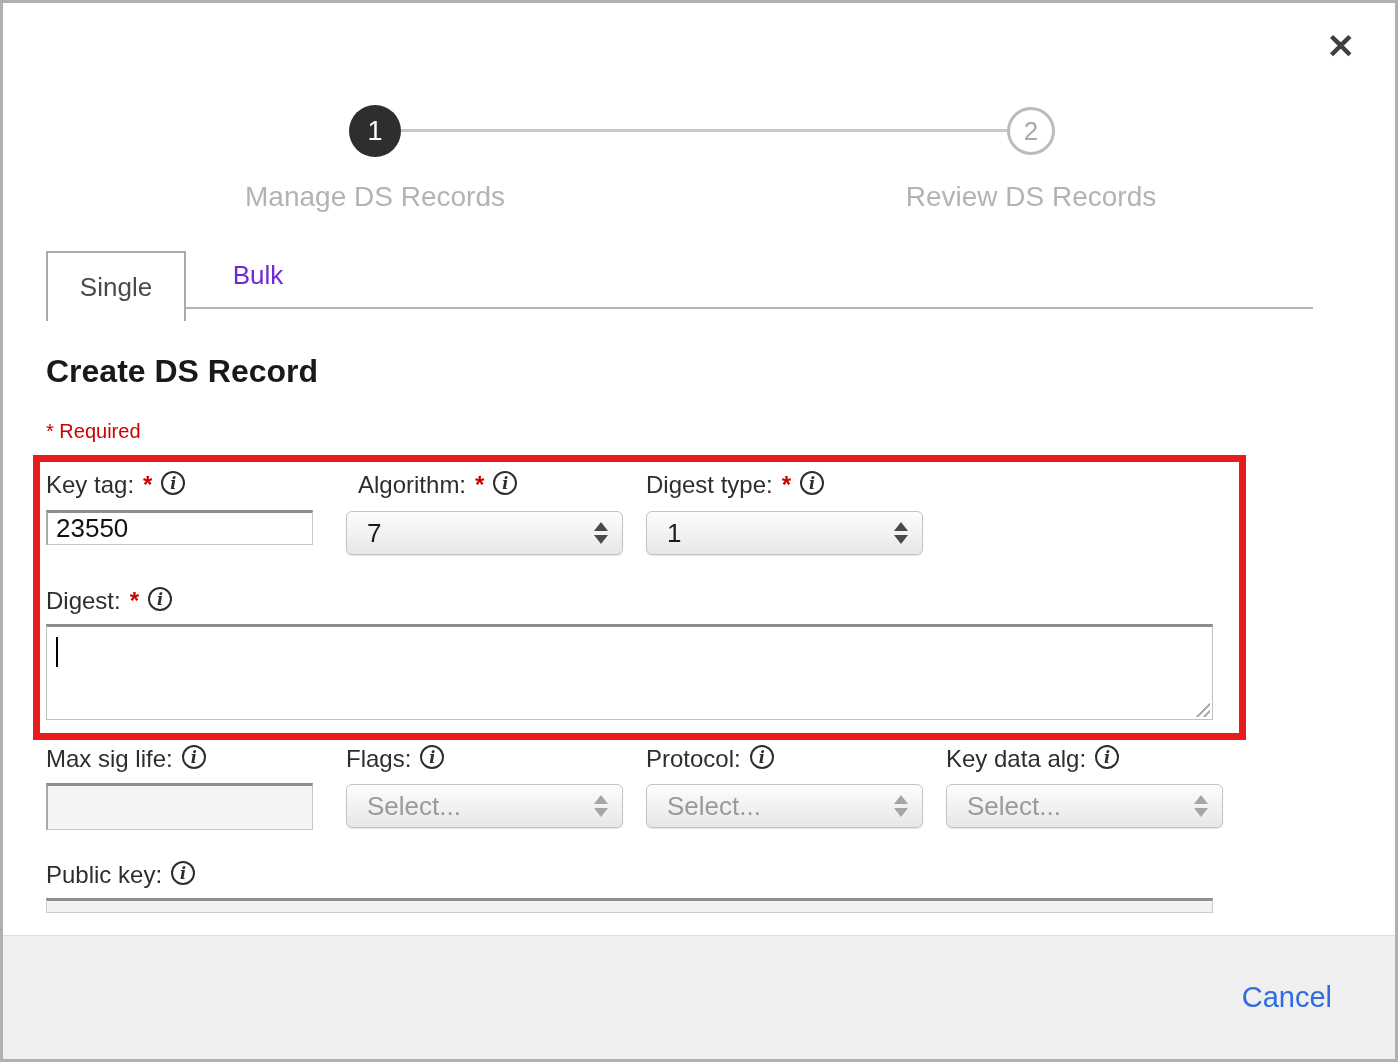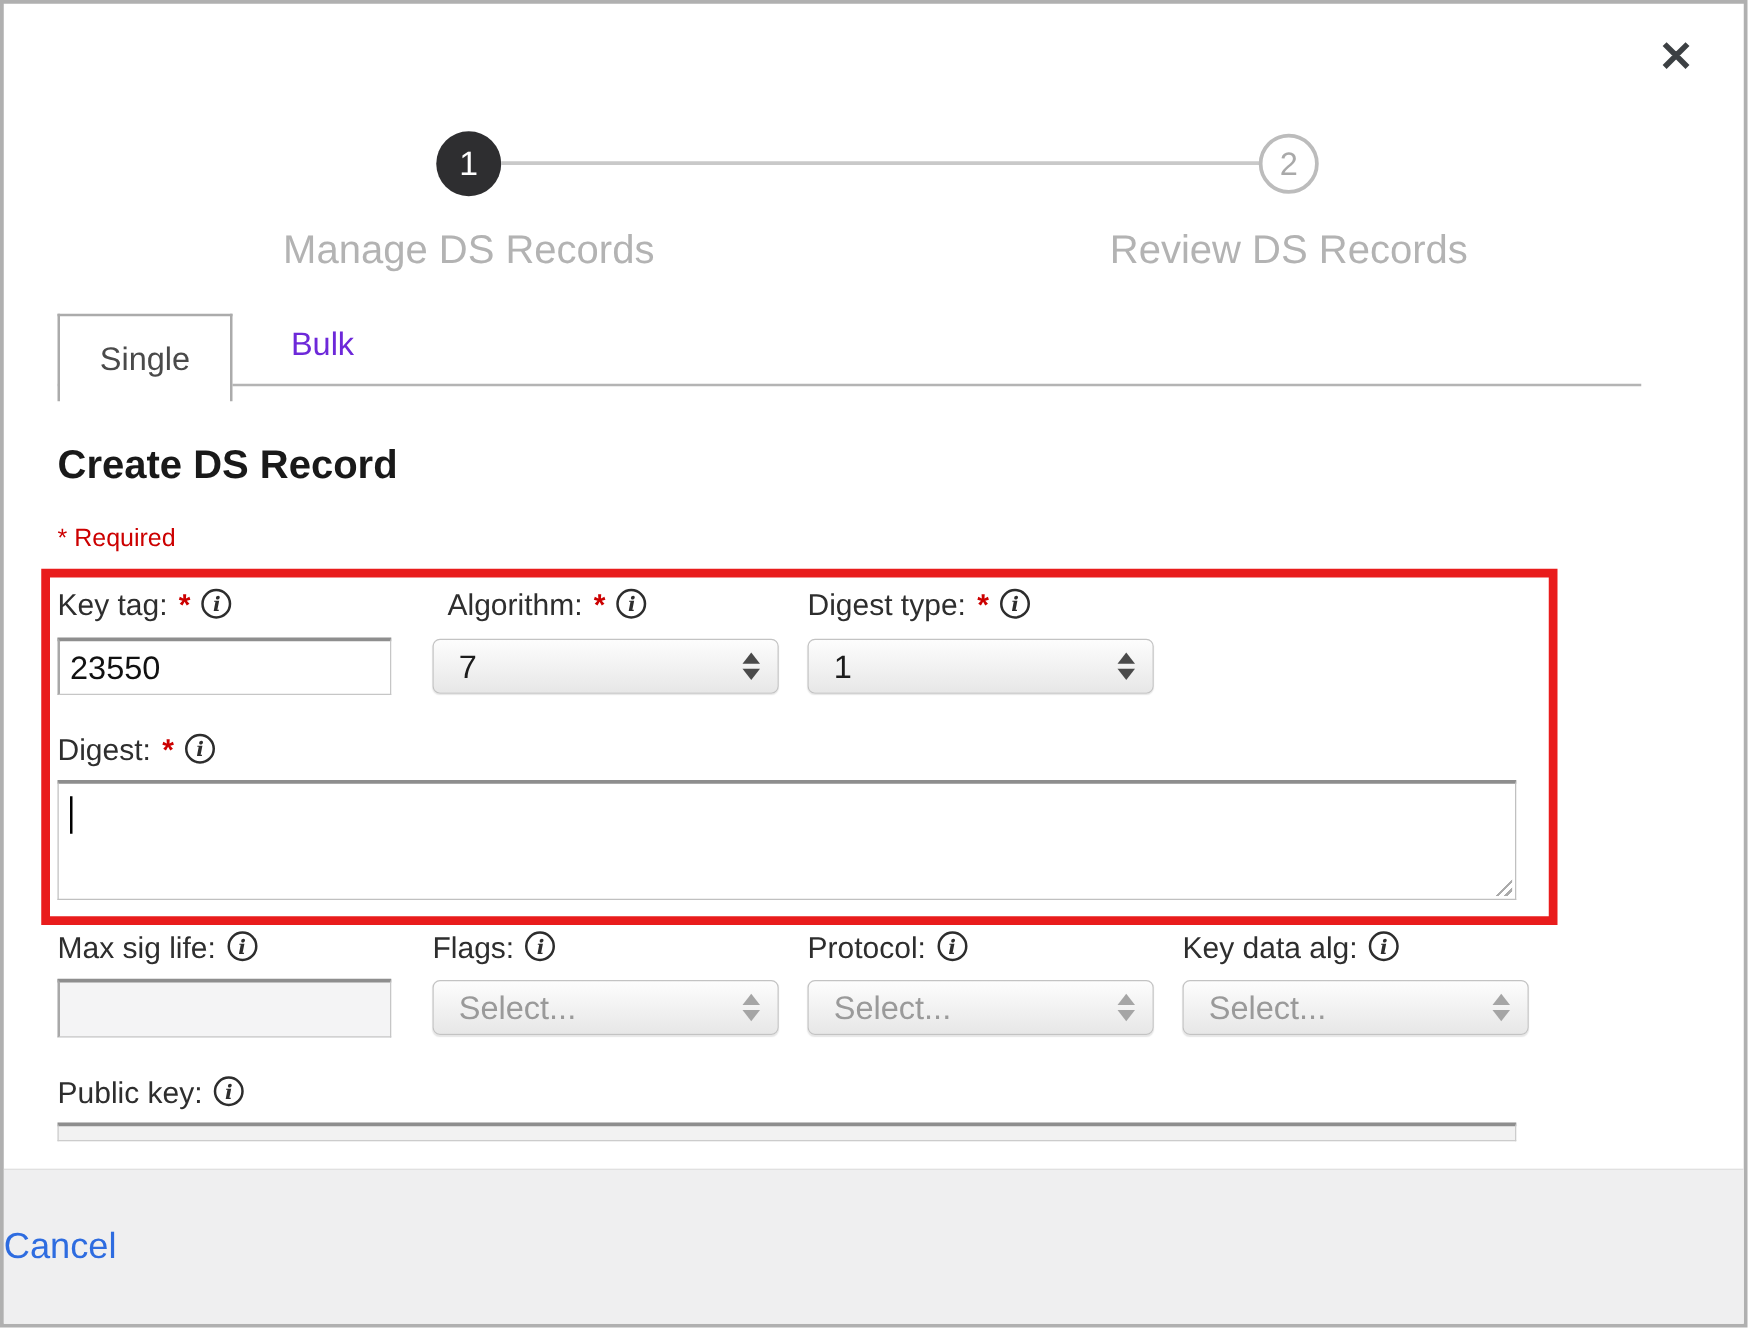--- a/index.html
+++ b/index.html
@@ -28,21 +28,21 @@
   .step-line {
     position:absolute; left:398px; top:126px; width:608px; height:3px;
     background:#c9c9c9;
   }
   .step-circle-2 {
     position:absolute; left:1004px; top:104px; width:48px; height:48px;
     border-radius:50%; background:#fff; border:3px solid #bcbcbc; color:#a9a9a9;
     display:flex; align-items:center; justify-content:center; font-size:26px;
   }
   .step-label { position:absolute; top:178px; width:320px; text-align:center;
-    font-size:32px; color:#b3b3b3; }
+    font-size:28px; color:#b3b3b3; }
   .step-label-1 { left:212px; }
   .step-label-2 { left:868px; }
 
   
   .tab-underline {
     position:absolute; left:43px; top:238px; width:1267px; height:68px;
     border-bottom:2px solid #b4b4b4;
   }
   .tab { display:flex; align-items:center; justify-content:center;
     font-size:26px; cursor:pointer; }
@@ -131,21 +131,21 @@
   .public-key-sliver {
     position:absolute; left:43px; top:895px; width:1167px; height:15px;
     border:1px solid #cccccc; border-top:3px solid #8e8e8e;
     background:#f2f2f2; overflow:hidden;
   }
 
   
   .footer-bar {
     position:absolute; left:0; right:0; bottom:0; height:124px;
     background:#efeff0; border-top:1px solid #e0e0e0;
-    display:flex; align-items:center; justify-content:space-between;
+    display:flex; align-items:center; justify-content:flex-end;
     padding-right:43px; gap:22px; z-index:3;
   }
   .cancel-link { color:#2e6ce0; font-size:29px; cursor:pointer; margin-right:20px; }
   .btn {
     display:flex; align-items:center; justify-content:center;
     font-size:29px; cursor:pointer; user-select:none;
   }
   .back-btn { width:173px; height:67px; background:#ccd9ab; color:#eef3e2; cursor:default; }
   .next-btn { width:175px; height:67px; background:#5e9b0a;
     border-bottom:6px solid #4c7e05; color:#ffffff; }
@@ -179,21 +179,21 @@
   <span>Algorithm:</span>
   <span class="req-star">*</span>
   <span class="info-icon">i</span>
 </div>
 <div class="field-label" style="left:643px; top:468px;">
   <span>Digest type:</span>
   <span class="req-star">*</span>
   <span class="info-icon">i</span>
 </div>
 
-<input class="text-input" style="left: 43px; top: 507px; width: 267px; height: 46px;" value="23550">
+<input class="text-input" style="left: 43px; top: 507px; width: 267px; height: 35px;" value="23550">
 <div class="select-box" style="left:343px; top:508px; width:277px;">
   <span>7</span>
   <span class="arrows">
     <span class="arr arr-up"></span>
       <span class="arr arr-down"></span>
   </span>
 </div>
 <div class="select-box" style="left:643px; top:508px; width:277px;">
   <span>1</span>
   <span class="arrows">

